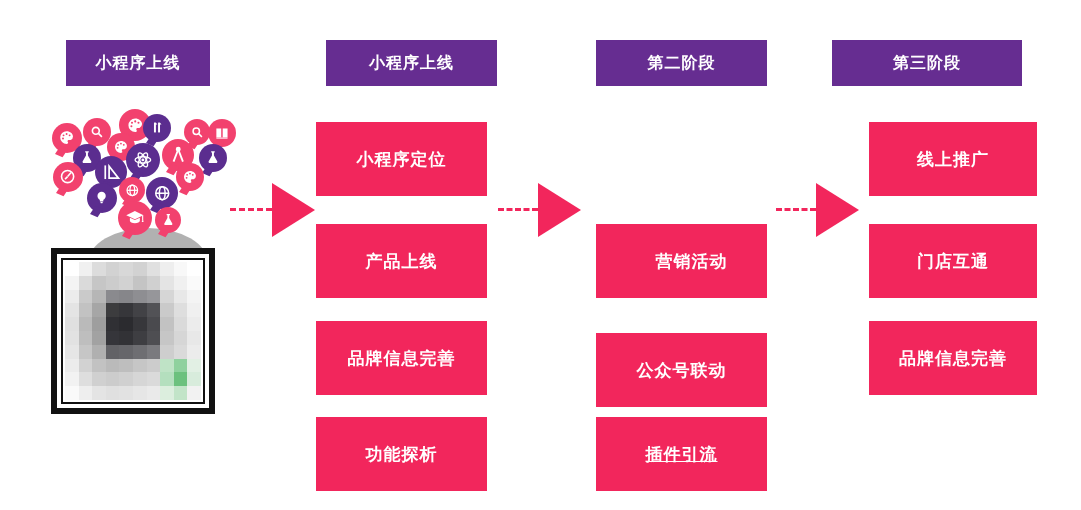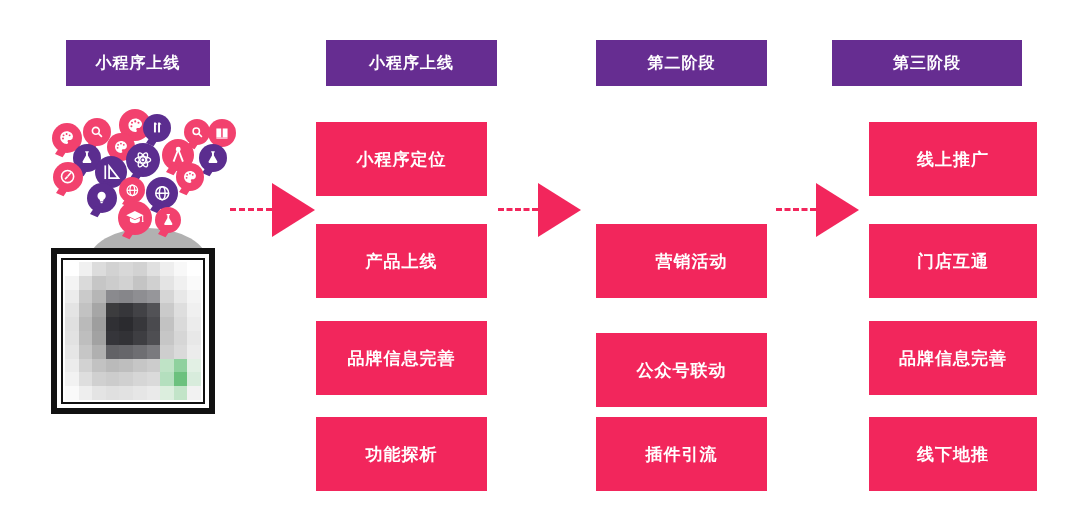--- a/index.html
+++ b/index.html
@@ -68,27 +68,26 @@
 
   <div class="items" style="left:316px;width:171px">
       <div class="item" style="top: 0px;">小程序定位</div>
       <div class="item" style="top: 102px;">产品上线</div>
       <div class="item" style="top: 199px;">品牌信息完善</div>
       <div class="item" style="top: 295px;">功能探析</div>
     </div>
   <div class="items" style="left:596px;width:171px">
       <div class="item" style="top: 102px; padding-left: 20px;">营销活动</div>
       <div class="item" style="top: 211px;">公众号联动</div>
-      <div class="item" style="top: 295px;">插件引流</div>
+      <div class="item" style="top: 295px; text-decoration: underline;">插件引流</div>
     </div>
   <div class="items" style="left:869px;width:168px">
       <div class="item" style="top: 102px;">门店互通</div>
       <div class="item" style="top: 0px;">线上推广</div>
       <div class="item" style="top: 199px;">品牌信息完善</div>
-      <div class="item" style="top: 295px;">线下地推</div>
     </div>
 
   <div class="dash" style="left:230px;width:42px"></div>
   <div class="tri" style="left:272px"></div>
 
   <div class="dash" style="left:498px;width:40px"></div>
   <div class="tri" style="left:538px"></div>
 
   <div class="dash" style="left:776px;width:40px"></div>
   <div class="tri" style="left:816px"></div>

